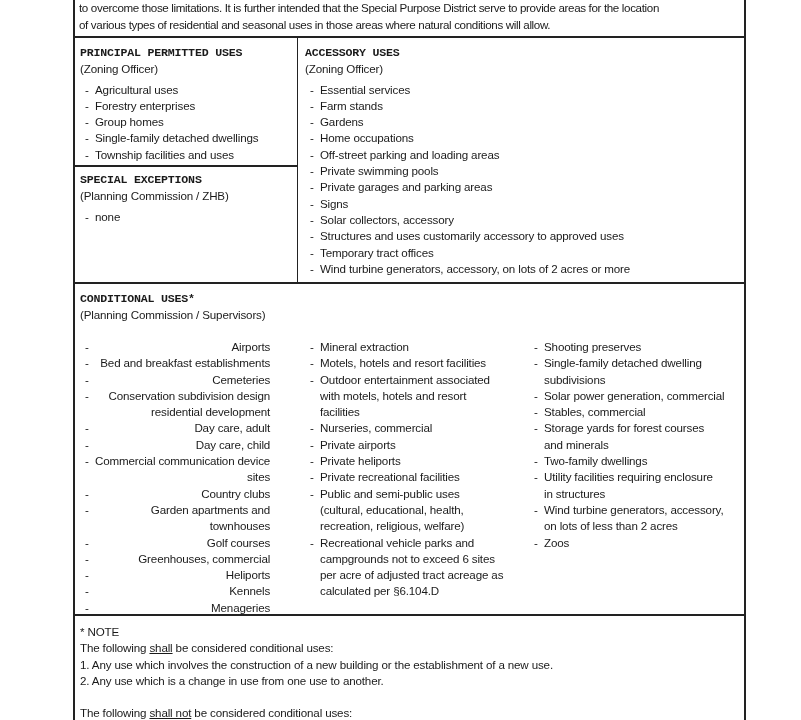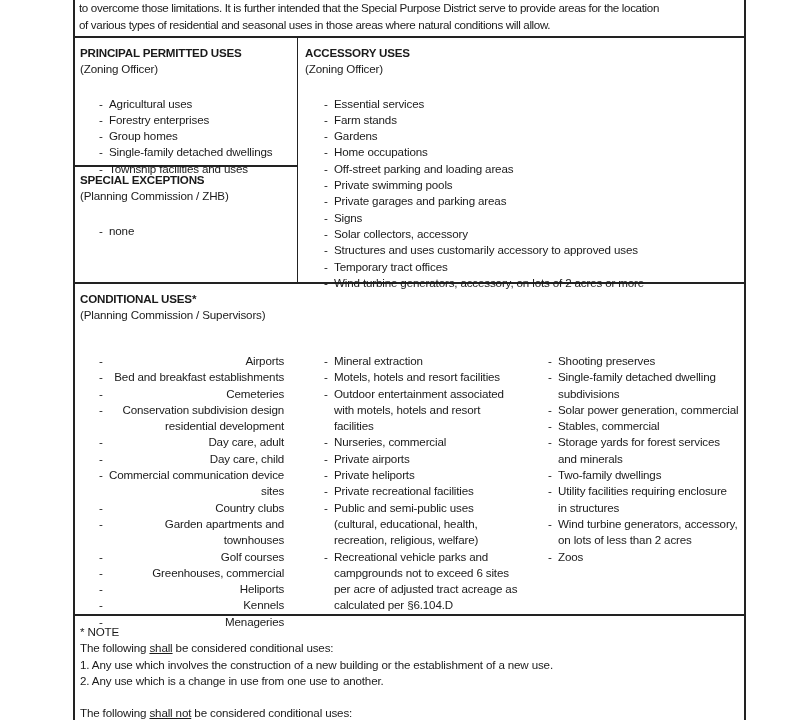--- a/index.html
+++ b/index.html
@@ -10,22 +10,22 @@
   .page { position: absolute; left: 0; top: 0; width: 801px; height: 558px; }
   .tbl {
     position: absolute; left: 73px; top: -2px; width: 673px; height: 730px;
     border-left: 2px solid #222; border-right: 2px solid #222;
     box-sizing: border-box;
   }
   .hline { position: absolute; height: 0; border-top: 2px solid #222; }
   .vline { position: absolute; width: 0; border-left: 1.5px solid #222; }
   .txt { position: absolute; font-size: 11.6px; line-height: 16.3px; letter-spacing: -0.15px; white-space: nowrap; }
   .intro { position: absolute; left: 79px; top: 0px; font-size: 11.6px; line-height: 16.5px; letter-spacing: -0.35px; width: 664px; }
-  .h { font-weight: bold; letter-spacing: -0.2px; }
-  ul.dash { list-style: none; margin: 18px; padding: 0; }
+  .h { font-weight: bold; letter-spacing: -0.2px; font-family: Liberation Mono, monospace; }
+  ul.dash { list-style: none; margin: 4px; padding: 0; }
   ul.dash li { position: relative; padding-left: 11px; white-space: nowrap; }
   ul.dash li::before { content: "-"; position: absolute; left: 1px; }
   .u { text-decoration: underline; }
 </style>
 </head>
 <body>
 
 <div class="page">
 
   <div class="tbl"></div>
@@ -118,21 +118,21 @@
       <li><span>Recreational vehicle parks and</span><br><span>campgrounds not to exceed 6 sites</span><br><span>per acre of adjusted tract acreage as</span><br><span>calculated per §6.104.D</span></li>
     </ul>
   </div>
 
   <div class="txt" style="left:529px; top:335px;">
     <ul class="dash">
       <li><span>Shooting preserves</span></li>
       <li><span>Single-family detached dwelling</span><br><span>subdivisions</span></li>
       <li><span>Solar power generation, commercial</span></li>
       <li><span>Stables, commercial</span></li>
-      <li><span>Storage yards for forest services</span><br><span>and minerals</span></li>
+      <li><span>Storage yards for forest courses</span><br><span>and minerals</span></li>
       <li><span>Two-family dwellings</span></li>
       <li><span>Utility facilities requiring enclosure</span><br><span>in structures</span></li>
       <li><span>Wind turbine generators, accessory,</span><br><span>on lots of less than 2 acres</span></li>
       <li><span>Zoos</span></li>
     </ul>
   </div>
 
   <div class="txt" style="left:80px; top:624px;">
     <div>* NOTE</div>
     <div><span>The following </span><span class="u">shall</span><span> be considered conditional uses:</span></div>

